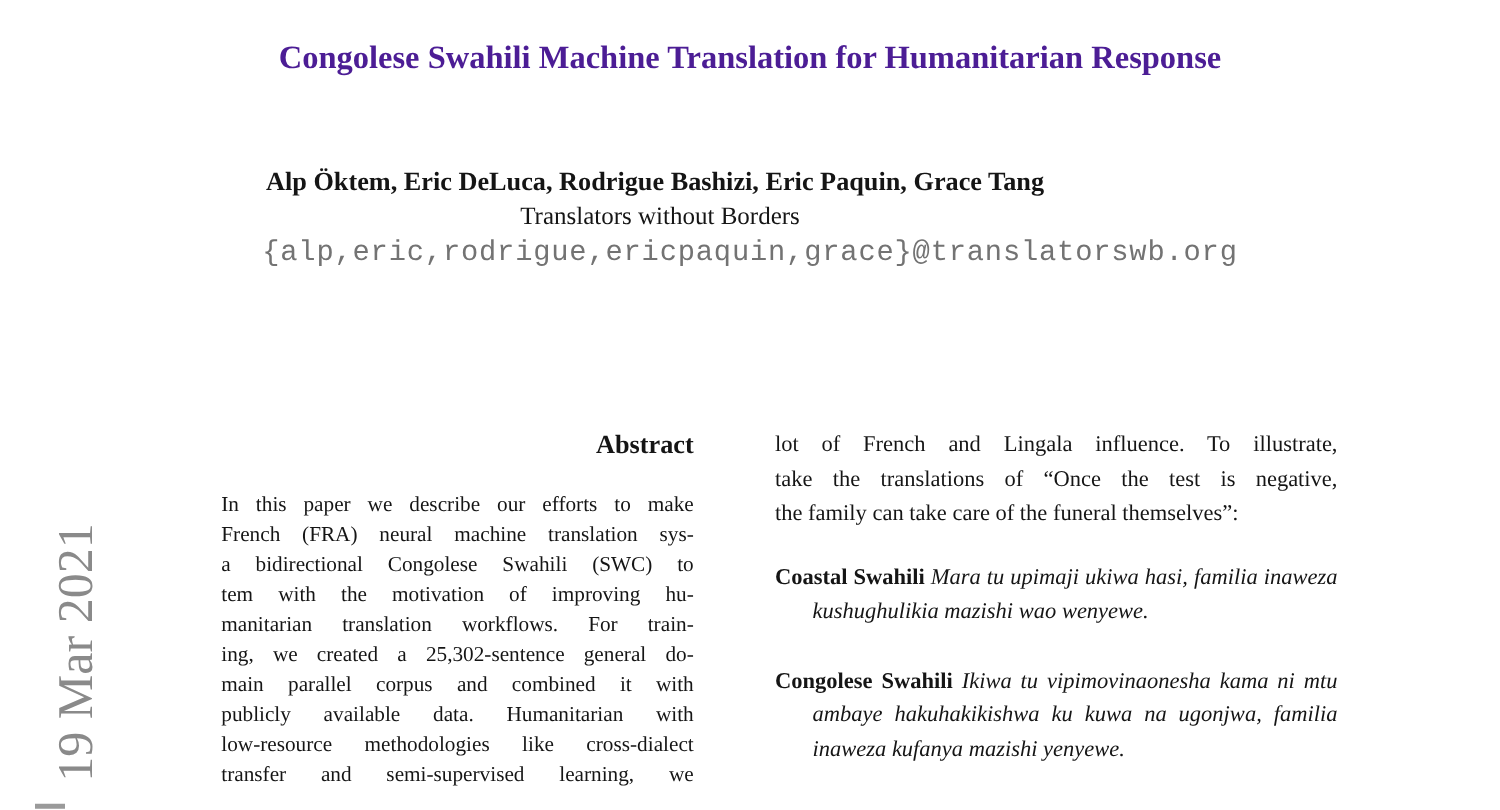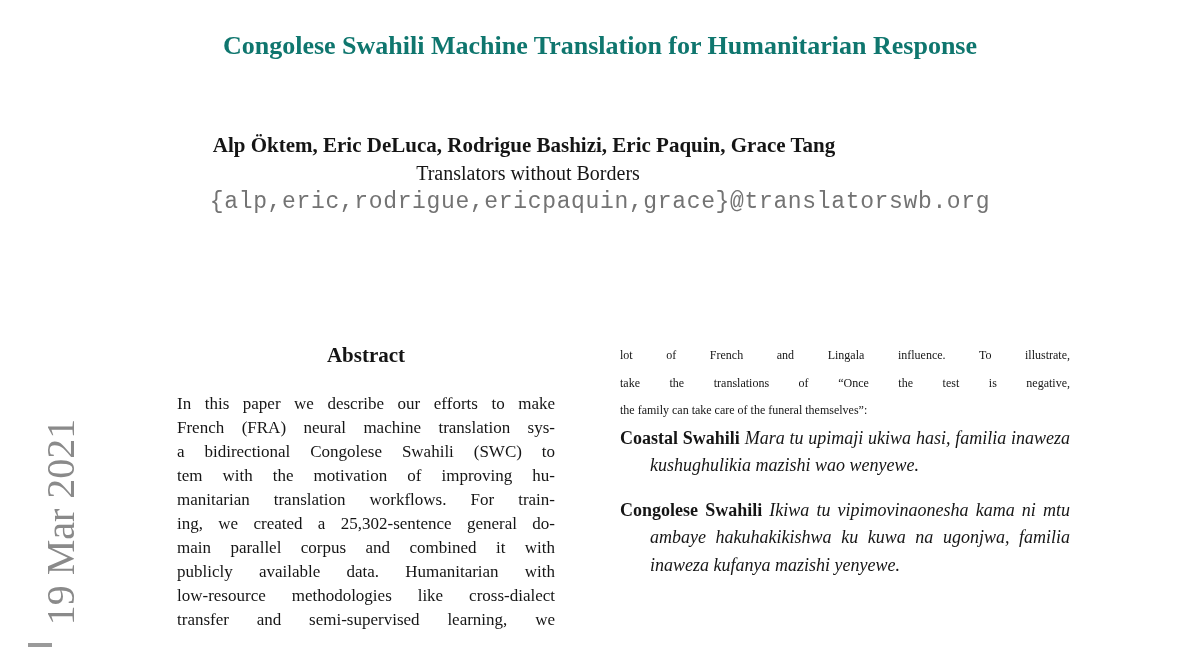--- a/index.html
+++ b/index.html
@@ -9,21 +9,21 @@
     overflow: hidden;
     font-family: "Liberation Serif", serif;
     color: #151515;
   }
   .canvas { position: absolute; top: 0; left: 0; width: 1200px; height: 648px; background: #ffffff; }
 
   
   .paper-title {
     position: absolute; top: 31px; left: 0; width: 1200px;
     text-align: center; font-weight: bold; font-size: 26px; line-height: 30px;
-    color: #0f766e;
+    color: #4c1d95;
   }
   .authors {
     position: absolute; top: 133px; left: 0; width: 1048px;
     text-align: center; font-weight: bold; font-size: 21px; line-height: 25px;
   }
   .affiliation {
     position: absolute; top: 161px; left: 0; width: 1056px;
     text-align: center; font-size: 20px; line-height: 24px;
   }
   .email {
@@ -43,39 +43,39 @@
     font-family: "Liberation Serif", serif;
   }
   .arxiv-stamp-fragment {
     position: absolute; left: 28px; top: 643px;
     width: 24px; height: 4px; background: #9a9a9a;
   }
 
   
   .abstract-section { position: absolute; left: 177px; top: 342px; width: 378px; }
   .abstract-heading {
-    text-align: center; font-weight: bold; font-size: 21px; line-height: 26px;
+    text-align: right; font-weight: bold; font-size: 21px; line-height: 26px;
     margin-bottom: 12px;
   }
   .abstract-body { font-size: 17px; line-height: 24px; margin-top: 24px; }
 
   
   .right-column { position: absolute; left: 620px; top: 342px; width: 450px; }
-  .body-paragraph { font-size: 12px; line-height: 27.5px; }
+  .body-paragraph { font-size: 18px; line-height: 27.5px; }
 
   .jline { text-align: justify; text-align-last: justify; }
   .jline-left { text-align-last: left; }
 
   .example {
     font-size: 18px; line-height: 27.5px;
     padding-left: 30px; text-indent: -30px;
     text-align: justify;
   }
-  .example-coastal { }
-  .example-congolese { margin-top: 17px; }
+  .example-coastal { margin-top: 23px; }
+  .example-congolese { margin-top: 28px; }
   .example b { font-style: normal; font-weight: bold; }
   .example i { font-style: italic; }
 </style>
 </head>
 <body>
 
 <div class="canvas">
 
   <div class="arxiv-stamp">19 Mar 2021</div>
   <div class="arxiv-stamp-fragment"></div>

